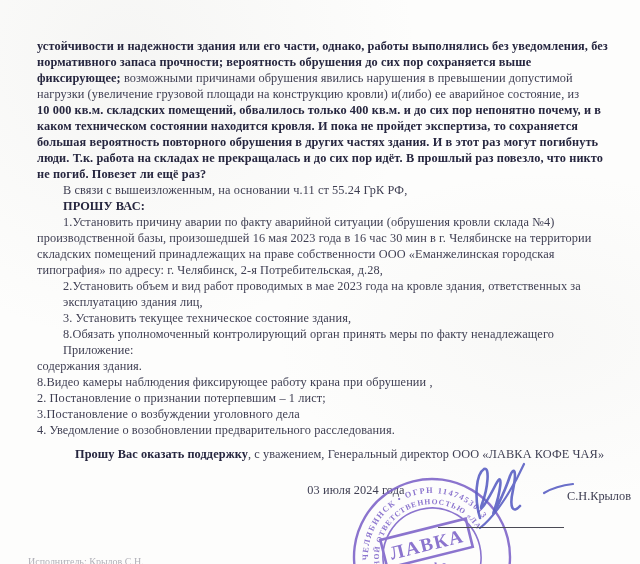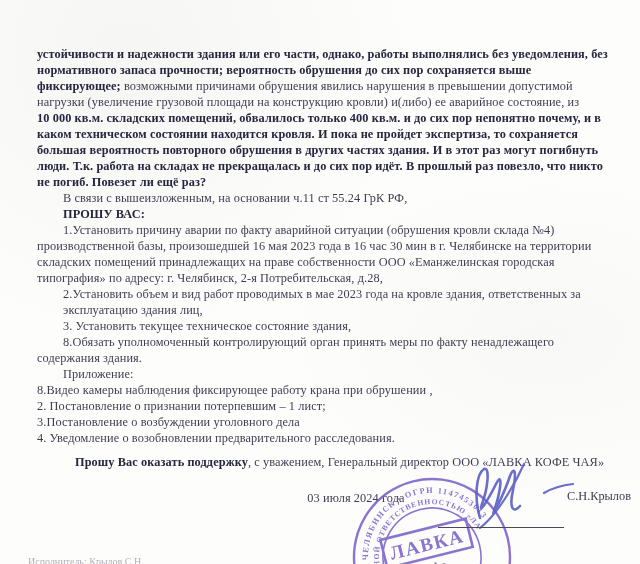--- a/index.html
+++ b/index.html
@@ -13,21 +13,21 @@
     position:relative;
     width:640px;height:564px;
     background:#fdfdfc;
     background-image:
       radial-gradient(ellipse at 20% 10%, rgba(180,180,175,0.10), transparent 40%),
       radial-gradient(ellipse at 85% 60%, rgba(190,190,185,0.08), transparent 35%);
     overflow:hidden;
   }
   .body-text{
     position:absolute;
-    left:37px; top:46px;
+    left:37px; top:38px;
     width:600px;
     color:#3e3e52;
     font-size:12.3px;
     letter-spacing:0.1px;
   }
   .line{
     height:16px; line-height:16px;
     white-space:nowrap;
   }
   .line .b{
@@ -71,22 +71,22 @@
       <div class="line" style="padding-left: 26px; "><span>В связи с вышеизложенным, на основании ч.11 ст 55.24 ГрК РФ,</span></div>
       <div class="line" style="padding-left: 26px;"><span class="b">ПРОШУ ВАС:</span></div>
       <div class="line" style="padding-left: 26px;"><span>1.Установить причину аварии по факту аварийной ситуации (обрушения кровли склада №4)</span></div>
       <div class="line"><span>производственной базы, произошедшей 16 мая 2023 года в 16 час 30 мин в г. Челябинске на территории</span></div>
       <div class="line"><span>складских помещений принадлежащих на праве собственности ООО «Еманжелинская городская</span></div>
       <div class="line"><span>типография» по адресу: г. Челябинск, 2-я Потребительская, д.28,</span></div>
       <div class="line" style="padding-left: 26px;"><span>2.Установить объем и вид работ проводимых в мае 2023 года на кровле здания, ответственных за</span></div>
       <div class="line" style="padding-left: 26px;"><span>эксплуатацию здания  лиц,</span></div>
       <div class="line" style="padding-left: 26px;"><span>3. Установить текущее техническое состояние здания,</span></div>
       <div class="line" style="padding-left: 26px;"><span>8.Обязать уполномоченный контролирующий орган принять меры по факту ненадлежащего</span></div>
+      <div class="line" style="padding-left: 26px;"><span>Приложение:</span></div>
       <div class="line"><span>содержания здания.</span></div>
-      <div class="line" style="padding-left: 26px;"><span>Приложение:</span></div>
       <div class="line"><span>8.Видео камеры наблюдения фиксирующее работу крана при обрушении ,</span></div>
       <div class="line"><span>2. Постановление о признании потерпевшим – 1 лист;</span></div>
       <div class="line"><span>3.Постановление о возбуждении уголовного дела</span></div>
       <div class="line"><span>4. Уведомление  о возобновлении предварительного расследования.</span></div>
       <div class="line" style="padding-left: 38px; margin-top: 8px;"><span class="b">Прошу Вас оказать поддержку</span><span>, с уважением, Генеральный директор ООО «ЛАВКА КОФЕ ЧАЯ»</span></div>
       <div class="line" style="padding-left: 38px; margin-top: 20px; text-align: center;"><span>03 июля 2024 года</span></div>
     </div>
 
   <svg class="stamp-svg" width="200" height="160" viewBox="0 0 200 160">
     <g transform="rotate(-14 92 85)" fill="none" stroke="var(--stamp)" stroke-width="2">

